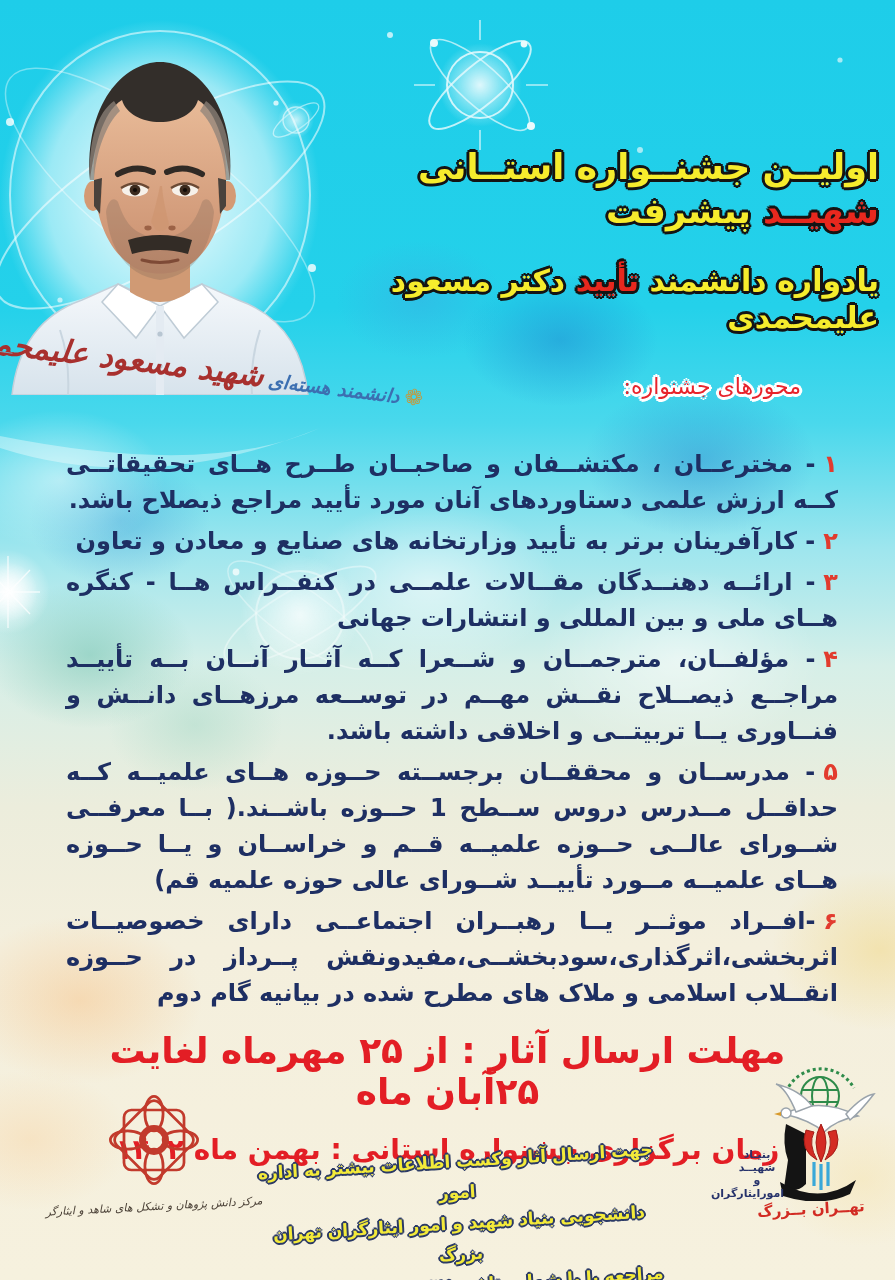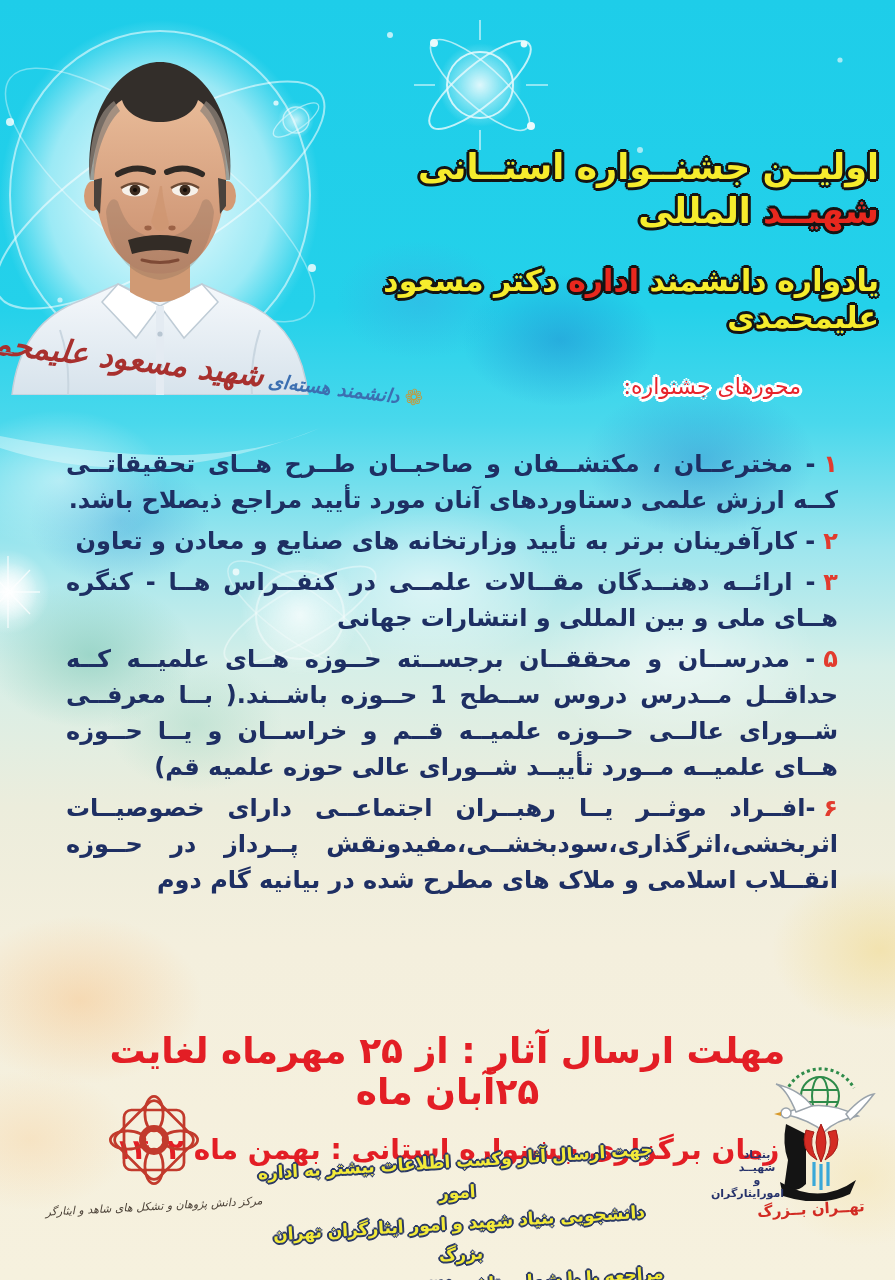--- a/index.html
+++ b/index.html
@@ -178,38 +178,39 @@
     <path d="M131 188 Q145 179 159 188 M181 188 Q195 179 209 188" stroke="#6b4a35" stroke-width="2.4" fill="none"></path>
 
     <path d="M170 186 C167 200 164 212 161 222 Q166 232 170 231 Q178 230 179 224 C176 212 173 200 172 186 Z" fill="#cf9672" opacity=".85"></path>
     <ellipse cx="158" cy="228" rx="3.6" ry="2.4" fill="#9c6246"></ellipse>
       <ellipse cx="182" cy="228" rx="3.6" ry="2.4" fill="#9c6246"></ellipse>
     <path d="M138 240 Q170 230 202 240 L198 254 Q170 246 142 254 Z" fill="#332c26"></path>
     <path d="M152 260 Q170 265 188 260" stroke="#7e4a36" stroke-width="3" fill="none" stroke-linecap="round"></path>
   </svg>
 
   <div class="abs title-block">
-    <div class="title-l1"><span>اولیــن جشنــواره استــانی</span> <span class="hl-red">شهیــد</span> <span>المللی</span></div>
-    <div class="title-l2"><span>یادواره دانشمند</span> <span class="hl-red">اداره</span> <span>دکتر مسعود علیمحمدی</span></div>
+    <div class="title-l1"><span>اولیــن جشنــواره استــانی</span> <span class="hl-red">شهیــد</span> <span>پیشرفت</span></div>
+    <div class="title-l2"><span>یادواره دانشمند</span> <span class="hl-red">تأیید</span> <span>دکتر مسعود علیمحمدی</span></div>
   </div>
 
   <div class="abs calligraphy">
     <span class="flourish">❁</span>
     <span class="cal-blue">دانشمند هسته‌ای</span>
     <span class="cal-red">شهید مسعود علیمحمدی</span>
     
     <span class="cal-line"></span>
   </div>
 
   <div class="abs topics-header">محورهای جشنواره:</div>
 
   <div class="abs topics">
     <div class="topic"><span class="num">۱</span><span>- مخترعــان ، مکتشــفان و صاحبــان طــرح هــای تحقیقاتــی کــه ارزش علمی دستاوردهای آنان مورد تأیید مراجع ذیصلاح باشد.</span></div>
     <div class="topic"><span class="num">۲</span><span>- کارآفرینان برتر به تأیید وزارتخانه های صنایع و معادن و تعاون</span></div>
     <div class="topic"><span class="num">۳</span><span>- ارائــه دهنــدگان مقــالات علمــی در کنفــراس هــا - کنگره هــای ملی و بین المللی و انتشارات جهانی</span></div>
+    <div class="topic"><span class="num">۴</span><span>- مؤلفــان، مترجمــان و شــعرا کــه آثــار آنــان بــه تأییــد مراجــع ذیصــلاح نقــش مهــم در توســعه مرزهــای دانــش و فنــاوری یــا تربیتــی و اخلاقی داشته باشد.</span></div>
     <div class="topic"><span class="num">۵</span><span>- مدرســان و محققــان برجســته حــوزه هــای علمیــه کــه حداقــل مــدرس دروس ســطح 1 حــوزه باشــند.( بــا معرفــی شــورای عالــی حــوزه علمیــه قــم و خراســان و یــا حــوزه هــای علمیــه مــورد تأییــد شــورای عالی حوزه علمیه قم)</span></div>
     <div class="topic"><span class="num">۶</span><span>-افــراد موثــر یــا رهبــران اجتماعــی دارای خصوصیــات اثربخشی،اثرگذاری،سودبخشــی،مفیدونقش پــرداز در حــوزه انقــلاب اسلامی و ملاک های مطرح شده در بیانیه گام دوم</span></div>
   </div>
 
   <div class="abs deadlines">
     <div class="deadline-1">مهلت ارسال آثار : از ۲۵ مهرماه لغایت ۲۵آبان ماه</div>
     <div class="deadline-2">زمان برگزاری جشنواره استانی : بهمن ماه ۱۴۰۲</div>
   </div>
 
   <div class="abs contact">

